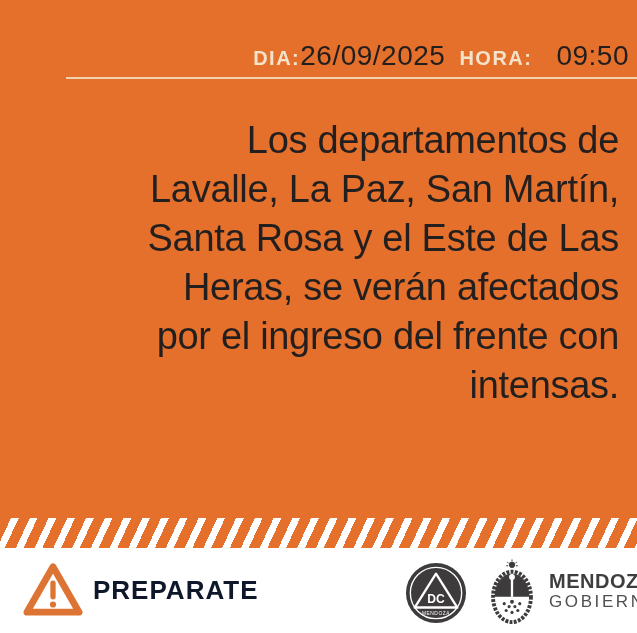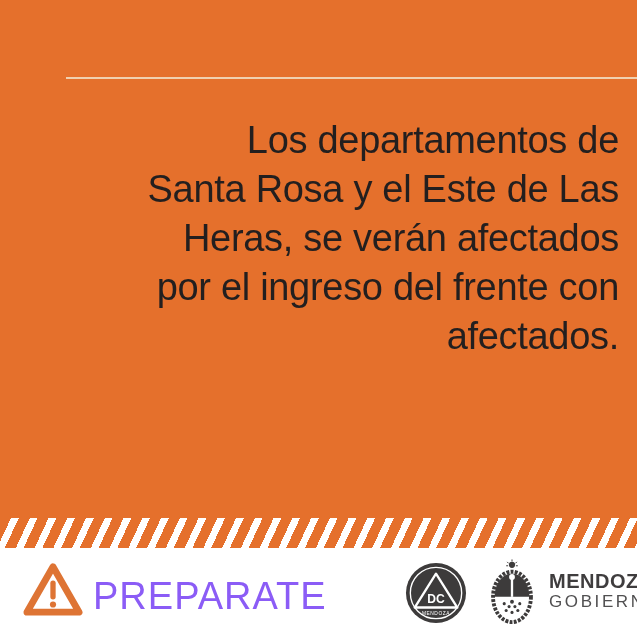--- a/index.html
+++ b/index.html
@@ -87,23 +87,23 @@
     position: absolute;
     left: 22px;
     top: 43px;
     width: 62px;
     height: 58px;
   }
   .alert-label {
     position: absolute;
     left: 93px;
     top: 57px;
-    font-size: 38px;
-    font-weight: 400;
-    color: #8b5cf6;
+    font-size: 26px;
+    font-weight: 700;
+    color: #0f172a;
     letter-spacing: 1px;
     white-space: nowrap;
   }
   .dc-logo {
     position: absolute;
     left: 405px;
     top: 44px;
     width: 62px;
     height: 62px;
   }
@@ -133,28 +133,35 @@
     color: #515051;
     letter-spacing: 2.6px;
     line-height: 20px;
   }
 </style>
 </head>
 <body>
 
 <div class="canvas">
 
+  <div class="datetime-row">
+    <span class="dt-label">DIA:</span>
+    <span class="dt-value">26/09/2025</span>
+    <span class="dt-label gap-sm">HORA:</span>
+    <span class="dt-value gap-lg">09:50</span>
+  </div>
   <div class="header-rule"></div>
 
   <div class="message">
     <div>Los departamentos de</div>
+    <div>Lavalle, La Paz, San Martín,</div>
     <div>Santa Rosa y el Este de Las</div>
     <div>Heras, se verán afectados</div>
     <div>por el ingreso del frente con</div>
-    <div>afectados.</div>
+    <div>intensas.</div>
   </div>
 
   <div class="footer">
     <div class="hazard-stripes"></div>
 
     <svg class="warning-triangle" viewBox="0 0 64 60">
       <path d="M32 6 L59 53 L5 53 Z" fill="none" stroke="#DE7434" stroke-width="7" stroke-linejoin="round"></path>
       <line x1="32" y1="23" x2="32" y2="37" stroke="#DE7434" stroke-width="5.5" stroke-linecap="round"></line>
       <circle cx="32" cy="45" r="3.2" fill="#DE7434"></circle>
     </svg>

